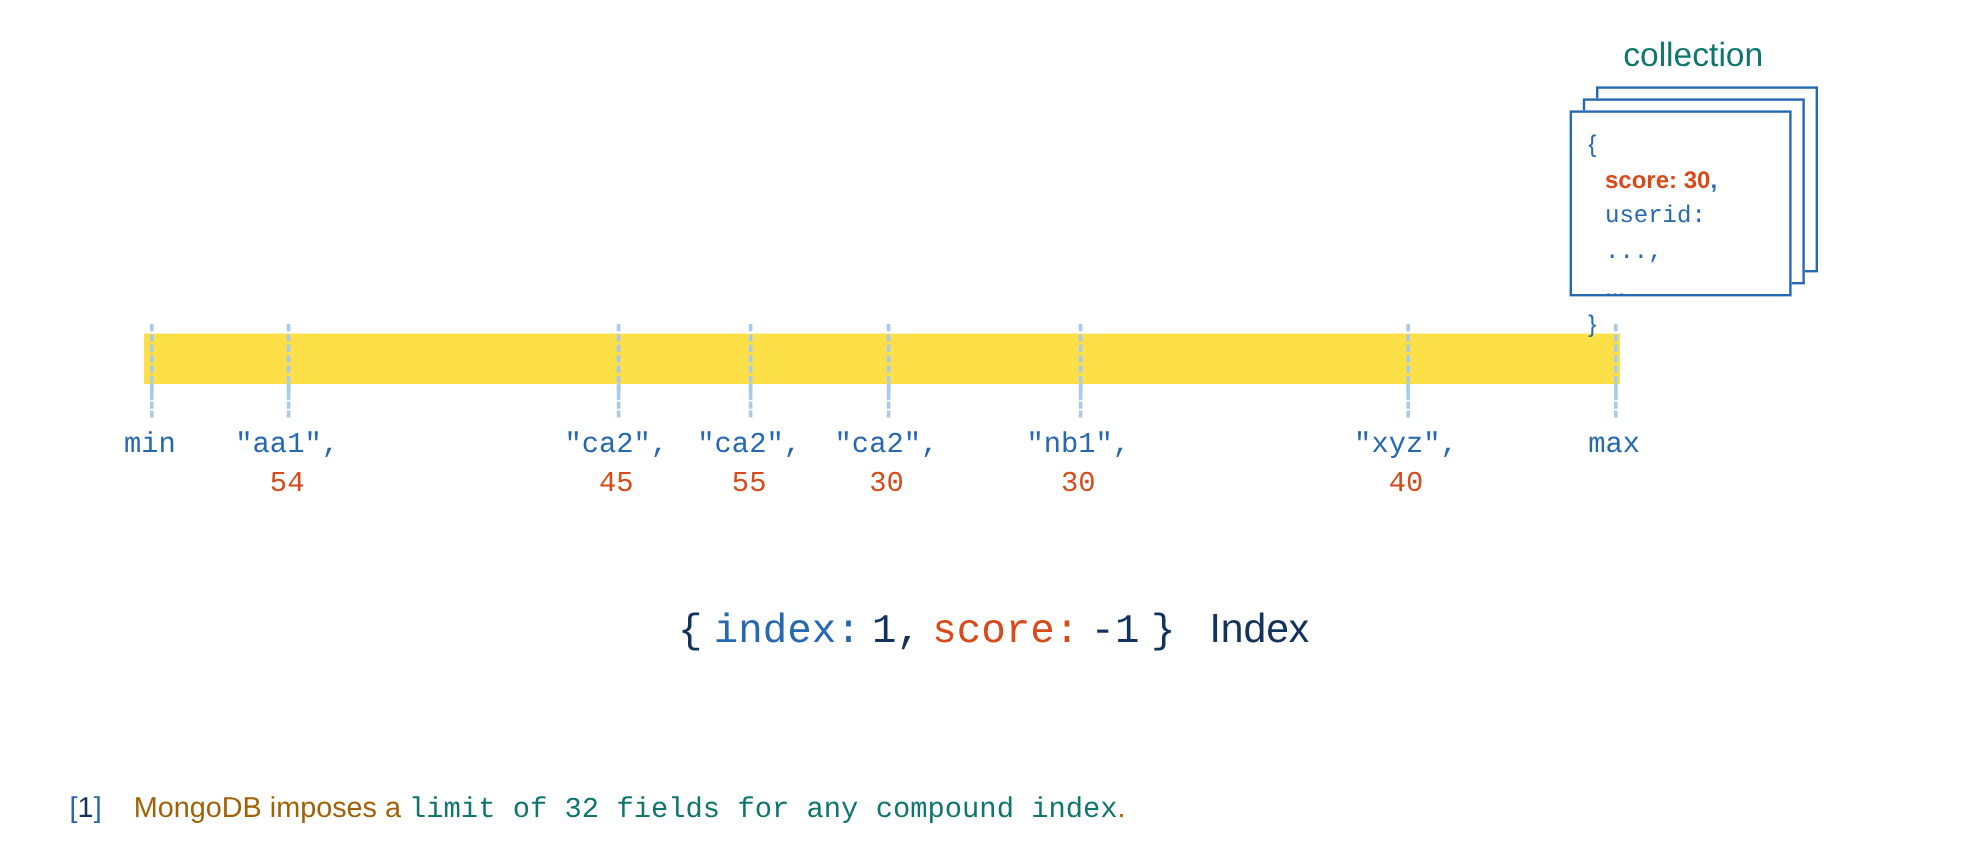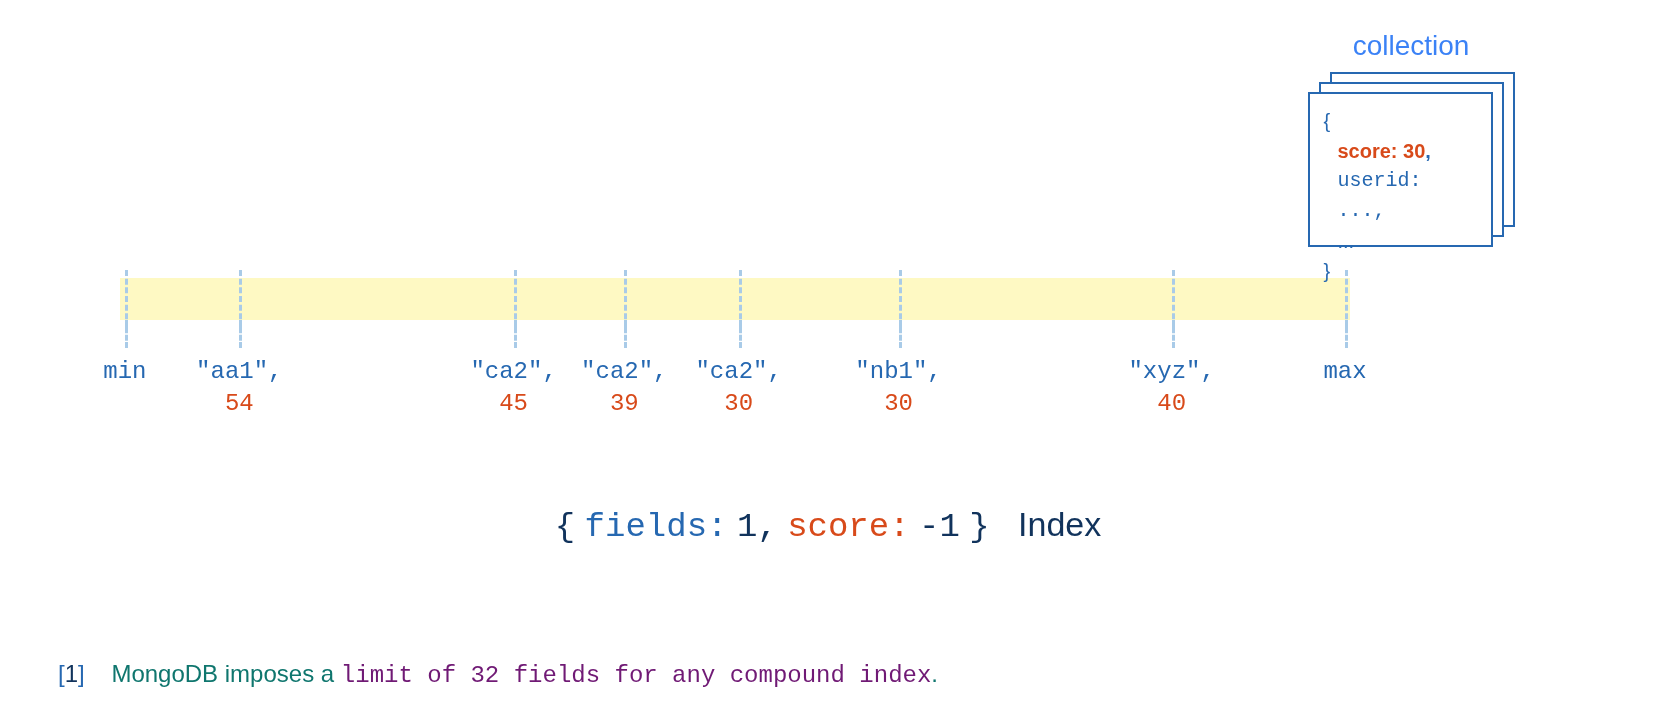--- a/index.html
+++ b/index.html
@@ -18,21 +18,21 @@
       font-family: "SFMono-Regular", Consolas, "Liberation Mono", Menlo, monospace;
     }
     .collection-area {
       position: absolute;
       top: 30px;
       right: 120px;
       width: 250px;
       text-align: center;
     }
     .collection-label {
-      color: #3b82f6;
+      color: #0f766e;
       font-size: 28px;
       font-weight: 400;
       margin-bottom: 10px;
     }
     .card-stack {
       position: relative;
       width: 207px;
       height: 175px;
       margin: 0 auto;
     }
@@ -53,21 +53,21 @@
     .bar-area {
       position: absolute;
       top: 278px;
       left: 120px;
       width: 1230px;
     }
     .bar {
       position: relative;
       width: 100%;
       height: 42px;
-      background: #fef9c3;
+      background: #fde047;
     }
     .tick {
       position: absolute;
       top: -8px;
       width: 2px;
       height: 58px;
       border-left: 3px dashed #a9cbe8;
     }
     .tick-tail {
       position: absolute;
@@ -98,22 +98,22 @@
       font-size: 34px;
     }
     .footnote {
       position: absolute;
       top: 660px;
       left: 58px;
       font-size: 24px;
     }
     .footnote .bracket { color: #2668b1; }
     .footnote .num { color: #11335c; }
-    .footnote .text { color: #0f766e; }
-    .footnote .link { color: #701a75; }
+    .footnote .text { color: #a16207; }
+    .footnote .link { color: #0f766e; }
   </style>
 </head>
 <body>
 
 <div class="collection-area">
   <div class="collection-label">collection</div>
   <div class="card-stack">
     <div class="card c3"></div>
     <div class="card c2"></div>
     <div class="card c1">
@@ -151,21 +151,21 @@
         <div class="tick" style="left: 32%;"></div>
         <div class="tick-tail" style="left: 32%;"></div>
         <div class="tick-label mono" style="left: 32%;">
           <div class="blue">"ca2",</div>
           <div class="orange">45</div>
         </div>
         <div class="tick" style="left: 41%;"></div>
         <div class="tick-tail" style="left: 41%;"></div>
         <div class="tick-label mono" style="left: 41%;">
           <div class="blue">"ca2",</div>
-          <div class="orange">39</div>
+          <div class="orange">55</div>
         </div>
         <div class="tick" style="left: 50.3%;"></div>
         <div class="tick-tail" style="left: 50.3%;"></div>
         <div class="tick-label mono" style="left: 50.3%;">
           <div class="blue">"ca2",</div>
           <div class="orange">30</div>
         </div>
         <div class="tick" style="left: 63.3%;"></div>
         <div class="tick-tail" style="left: 63.3%;"></div>
         <div class="tick-label mono" style="left: 63.3%;">
@@ -178,21 +178,21 @@
           <div class="blue">"xyz",</div>
           <div class="orange">40</div>
         </div>
       </div>
   </div>
 </div>
 
 <div class="index-line">
   <span class="mono brace">{</span>
   <span> </span>
-  <span class="mono blue">fields:</span>
+  <span class="mono blue">index:</span>
   <span> </span>
   <span class="mono navy">1</span><span class="mono navy">,</span>
   <span> </span>
   <span class="mono orange">score:</span>
   <span> </span>
   <span class="mono navy">-1</span>
   <span> </span>
   <span class="mono brace">}</span>
   <span>&nbsp;</span>
   <span class="navy">Index</span>

